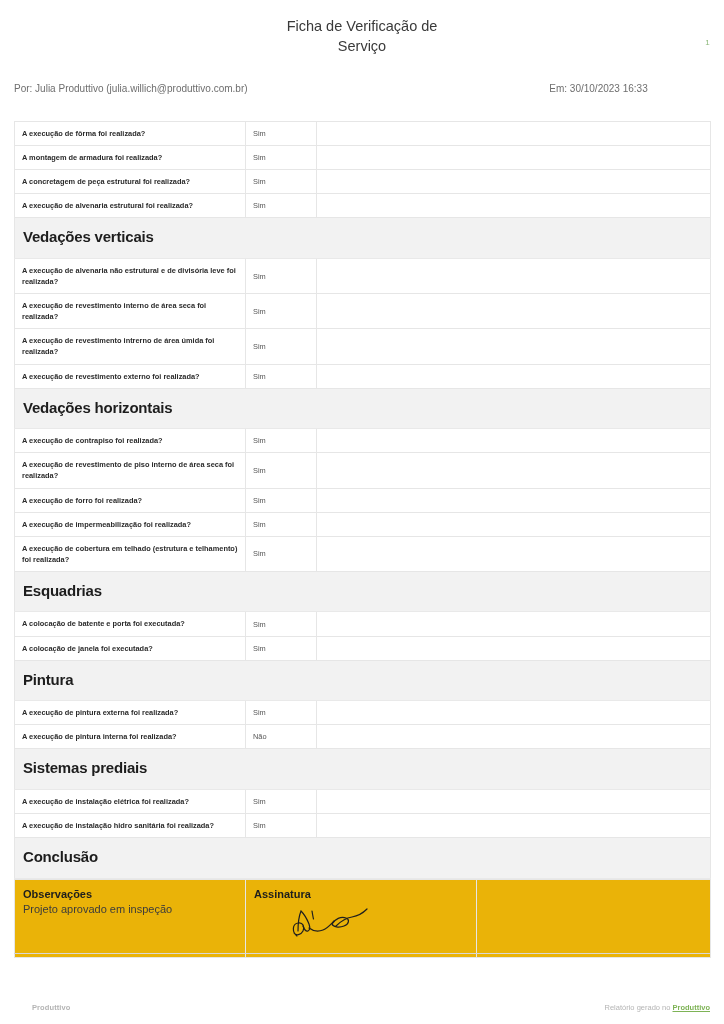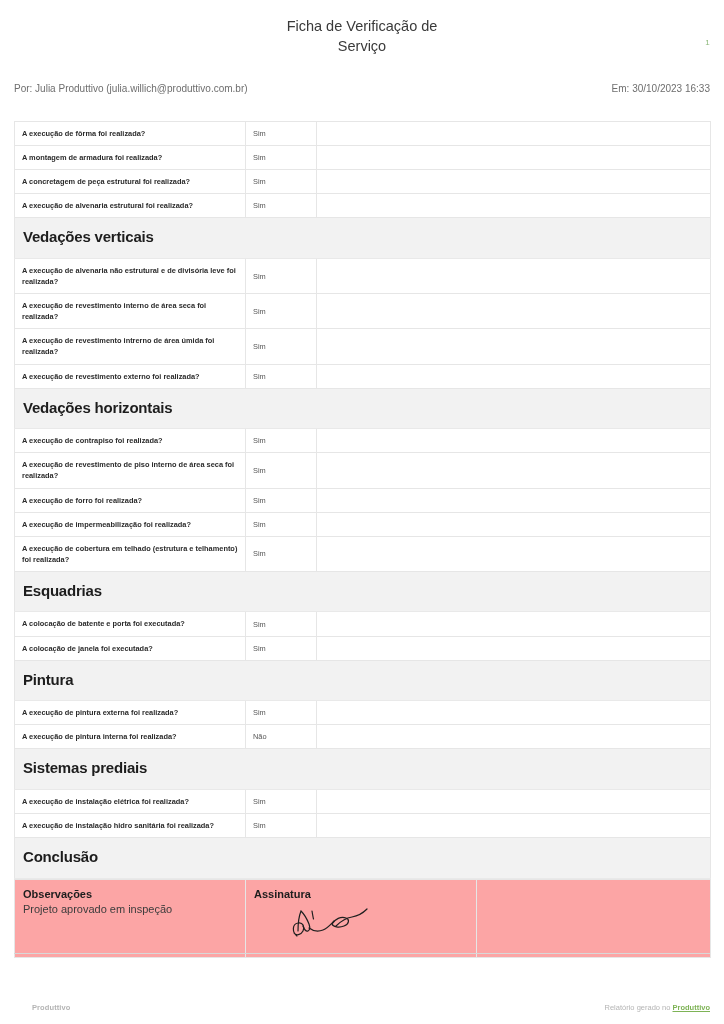--- a/index.html
+++ b/index.html
@@ -46,21 +46,21 @@
     display: flex;
     justify-content: space-between;
     align-items: baseline;
     margin-top: 27px;
     padding: 0 14px;
     font-size: 10px;
     color: #6e6e6e;
   }
   .meta-left { text-align: left; }
   .meta-right {
-    text-align: right;
+    text-align: center;
     width: 290px;
     padding-left: 67px;
   }
 
   
   .report-table {
     margin: 27px 14px 0 14px;
     width: 696px;
     border-collapse: collapse;
     table-layout: fixed;
@@ -119,21 +119,21 @@
     table-layout: fixed;
   }
   .conclusion-table col.cc-obs  { width: 231px; }
   .conclusion-table col.cc-sign { width: 231px; }
   .conclusion-table col.cc-rest { width: 234px; }
   .conclusion-table td {
     border: 1px solid #e6e6e6;
     vertical-align: top;
     height: 78px;
     padding: 7px 8px;
-    background: #fca5a5;
+    background: #eab308;
   }
   .block-label {
     font-size: 11px;
     font-weight: bold;
     color: #1d1d1d;
     line-height: 1.35;
     margin-bottom: 1px;
   }
   .block-value {
     font-size: 11px;

